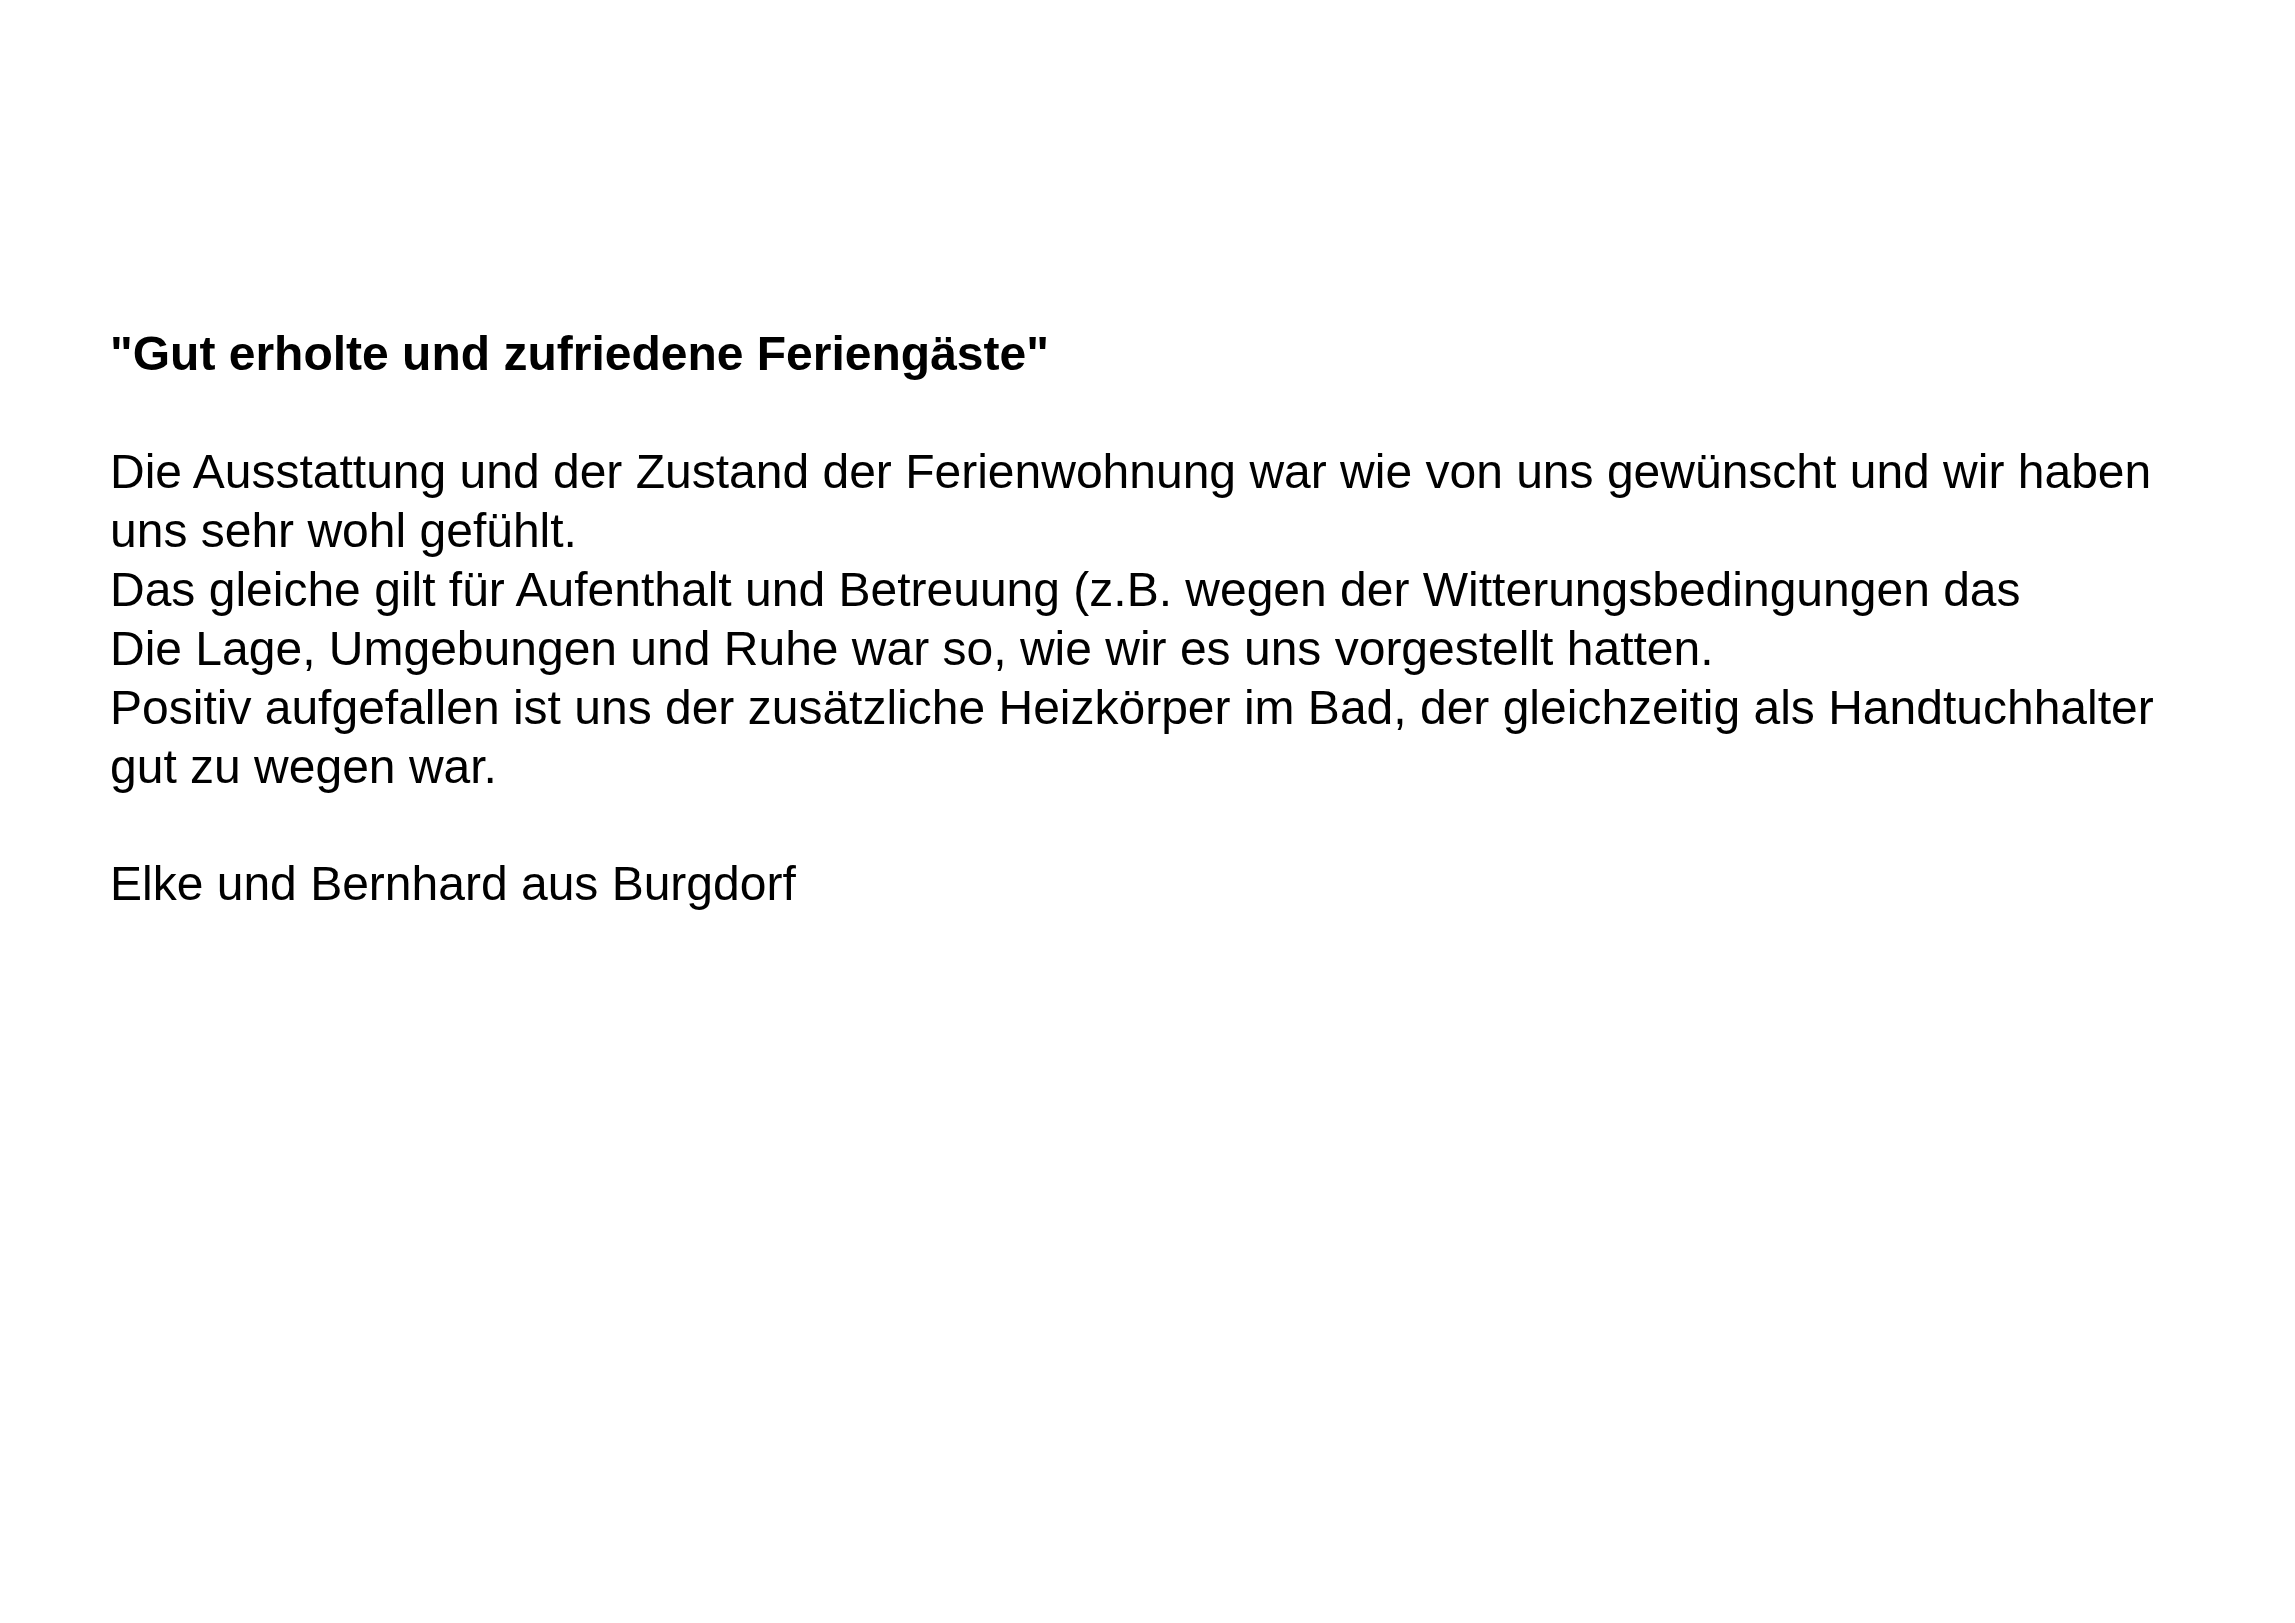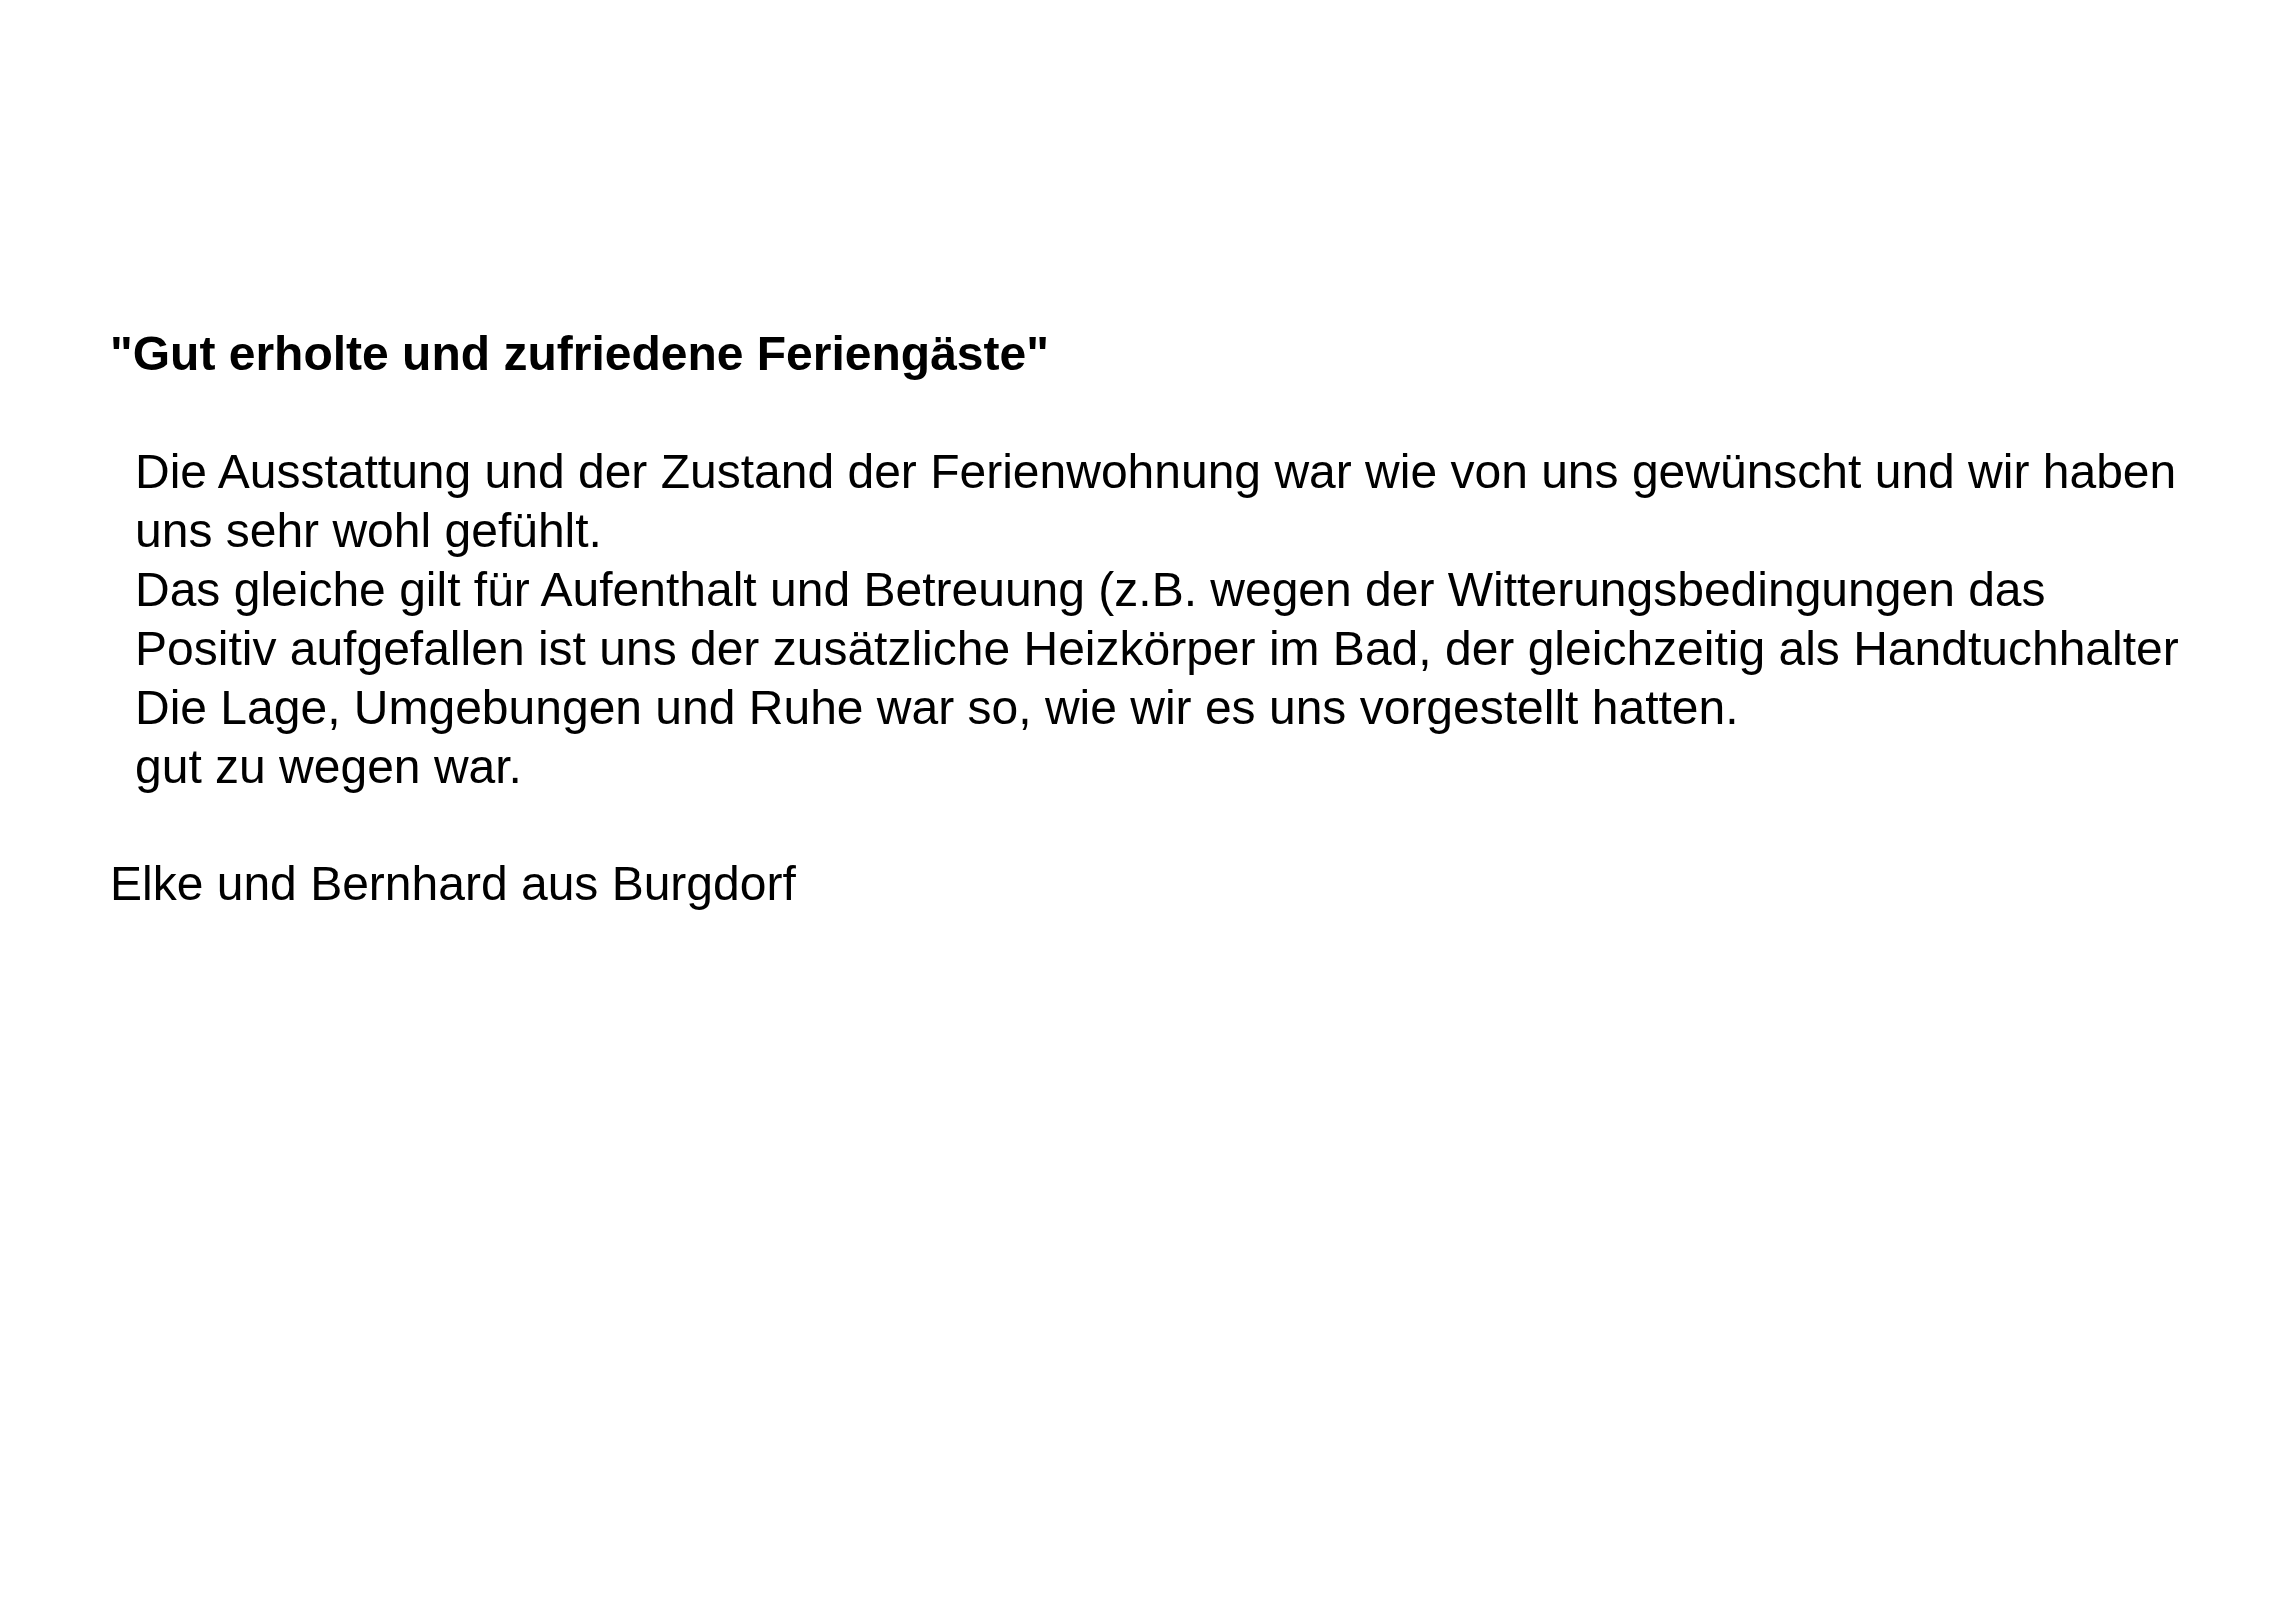--- a/index.html
+++ b/index.html
@@ -29,41 +29,40 @@
   }
   .heading {
     font-weight: bold;
     white-space: pre;
   }
   .body-lines {
     margin-top: 59px; 
   }
   .line {
     white-space: pre;
-    margin-left: 25px;
   }
   .signature {
     margin-top: 58px; 
     white-space: pre;
   }
 </style>
 </head>
 <body>
 
 <div class="page" style="background: rgb(255, 255, 255); color: rgb(0, 0, 0);">
   <div class="text-block">
 
     <div class="heading">"Gut erholte und zufriedene Feriengäste"</div>
 
     <div class="body-lines">
       <div class="line">Die Ausstattung und der Zustand der Ferienwohnung war wie von uns gewünscht und wir haben</div>
       <div class="line">uns sehr wohl gefühlt.</div>
       <div class="line">Das gleiche gilt für Aufenthalt und Betreuung (z.B. wegen der Witterungsbedingungen das</div>
+      <div class="line">Die Lage, Umgebungen und Ruhe war so, wie wir es uns vorgestellt hatten.</div>
       <div class="line">Positiv aufgefallen ist uns der zusätzliche Heizkörper im Bad, der gleichzeitig als Handtuchhalter</div>
-      <div class="line">Die Lage, Umgebungen und Ruhe war so, wie wir es uns vorgestellt hatten.</div>
       <div class="line">gut zu wegen war.</div>
     </div>
 
     <div class="signature">Elke und Bernhard aus Burgdorf</div>
 
   </div>
 </div>
 
 
 </body></html>

